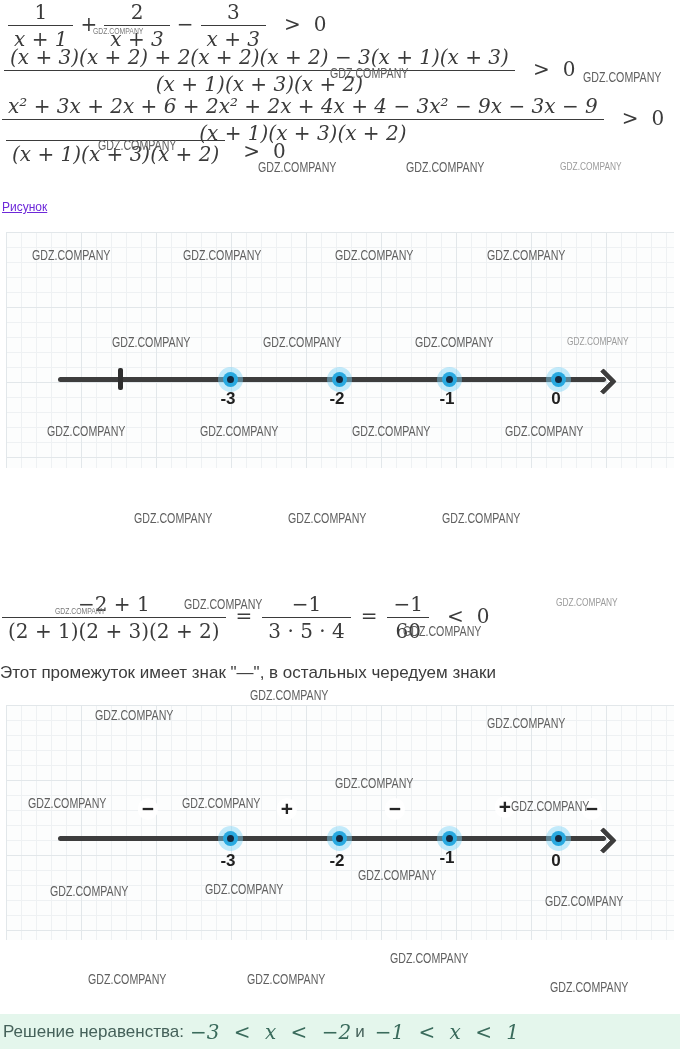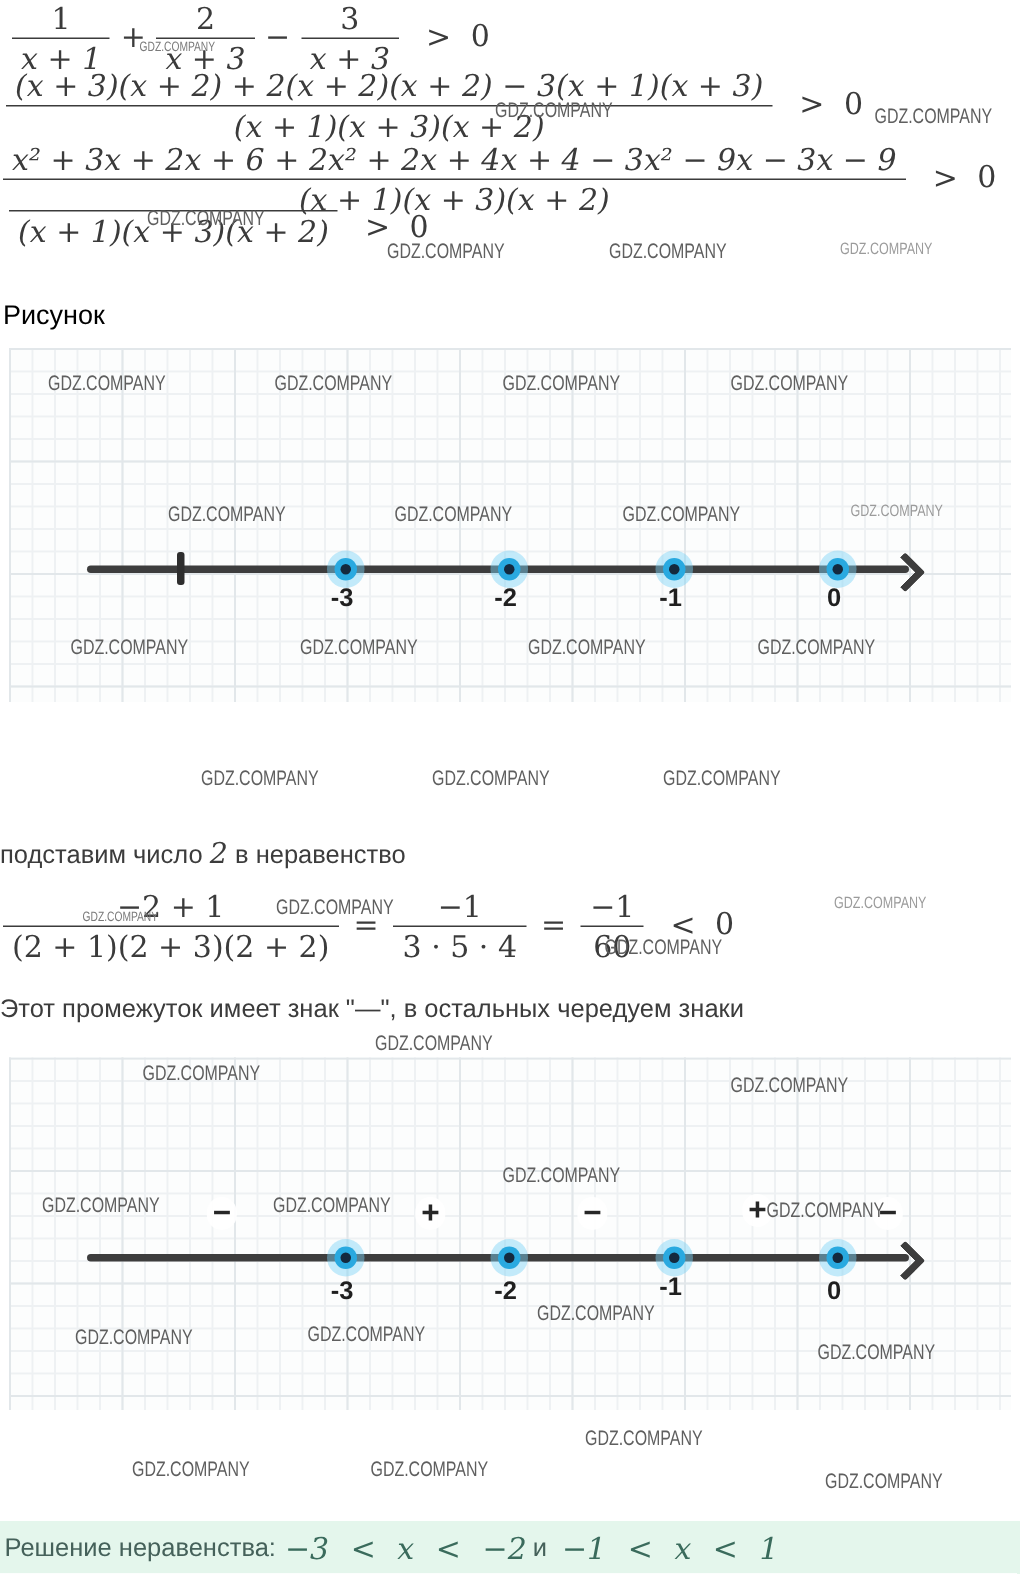--- a/index.html
+++ b/index.html
@@ -75,41 +75,36 @@
   </div>
 
   <div class="formula" style="left:2px;top:95px;">
     <span class="frac"><span class="num">x² + 3x + 2x + 6 + 2x² + 2x + 4x + 4 − 3x² − 9x − 3x − 9</span><span class="den">(x + 1)(x + 3)(x + 2)</span></span><span class="rel">&gt;</span><span class="up">0</span>
   </div>
 
   <div class="formula" style="left:6px;top:140px;">
     <span class="frac"><span class="den">(x + 1)(x + 3)(x + 2)</span></span><span class="rel">&gt;</span><span class="up">0</span>
   </div>
 
-  <div class="para" style="left:2px;top:200px;font-size:18px;color:#000000;">Рисунок</div>
+  <div class="para" style="left:2px;top:200px;font-size:12px;color:#6d28d9;text-decoration:underline;">Рисунок</div>
 
   <div class="grid" style="top:232px;height:236px;">
     <div class="nl-line" style="left:52px;top:145px;width:548px;"></div>
     <div class="nl-arrow" style="left:588px;top:140px;"></div>
     <div class="nl-tick" style="left:112px;top:136px;"></div>
     <div class="nl-pt" style="left:217px;top:140px;"></div>
     <div class="nl-pt" style="left:326px;top:140px;"></div>
     <div class="nl-pt" style="left:436px;top:140px;"></div>
     <div class="nl-pt" style="left:545px;top:140px;"></div>
     <div class="nl-label" style="left:222px;top:157px;">-3</div>
     <div class="nl-label" style="left:331px;top:157px;">-2</div>
     <div class="nl-label" style="left:441px;top:157px;">-1</div>
     <div class="nl-label" style="left:550px;top:157px;">0</div>
   </div>
 
-  <div class="para" style="left:0px;top:558px;">
-    <span>подставим число</span>
-    <span class="m">2</span>
-    <span>в неравенство</span>
-  </div>
 
   <div class="formula" style="left:2px;top:593px;">
     <span class="frac"><span class="num up">−2 + 1</span><span class="den up">(2 + 1)(2 + 3)(2 + 2)</span></span><span class="rel" style="margin:0 10px;">=</span><span class="frac"><span class="num up">−1</span><span class="den up">3 · 5 · 4</span></span><span class="rel" style="margin:0 10px;">=</span><span class="frac"><span class="num up">−1</span><span class="den up">60</span></span><span class="rel">&lt;</span><span class="up">0</span>
   </div>
 
   <div class="para" style="left:0px;top:663px;">Этот промежуток имеет знак "—", в остальных чередуем знаки</div>
 
   <div class="grid" style="top:705px;height:235px;">
     <div class="sign" style="left:142px;top:93px;">−</div>
     <div class="sign" style="left:281px;top:93px;">+</div>

